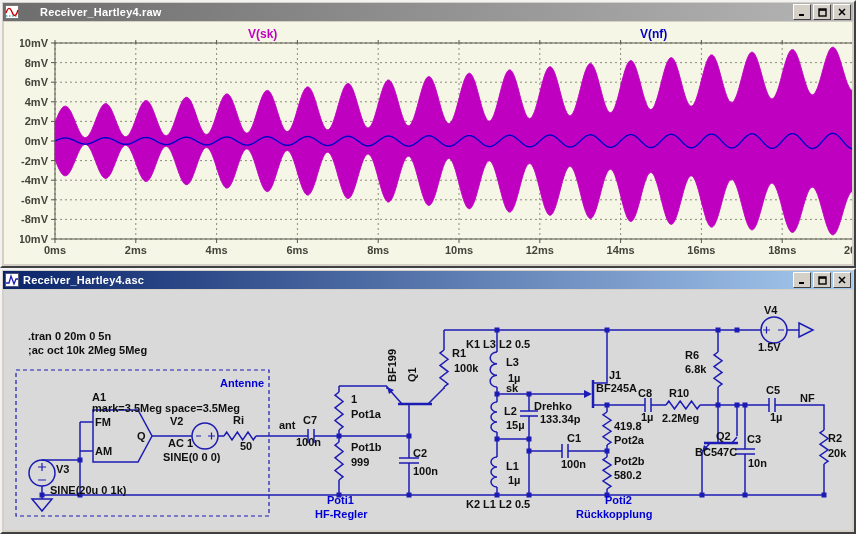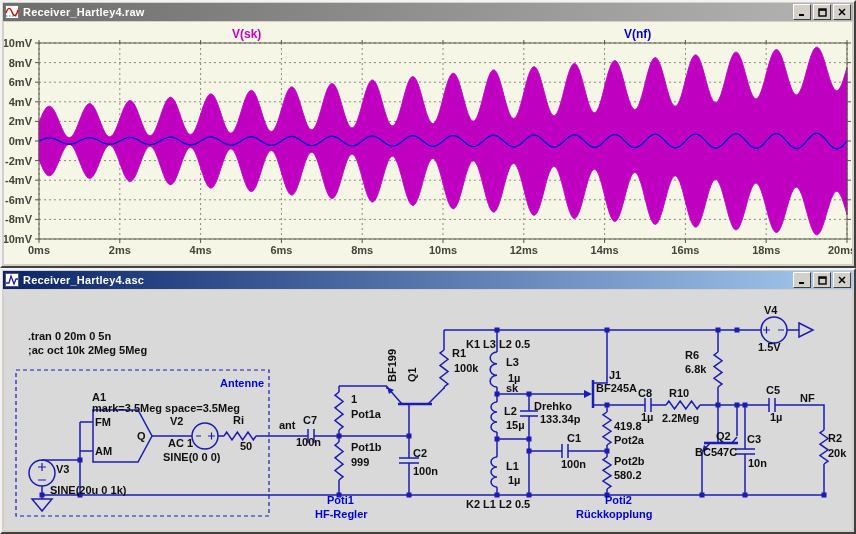--- a/index.html
+++ b/index.html
@@ -3,30 +3,30 @@
 <meta charset="utf-8">
 <style>
   html,body{margin:0;padding:0;background:#808080;font-family:"Liberation Sans",sans-serif;}
   #stage{position:relative;width:856px;height:534px;overflow:hidden;background:#d4d0c8;}
   .win{position:absolute;left:0;width:856px;background:#d4d0c8;
        border:2px solid;border-color:#f2f2f2 #404040 #404040 #f2f2f2;box-sizing:border-box;}
   #plot-win{top:0;height:268px;}
   #sch-win{top:268px;height:266px;}
   .titlebar{position:absolute;top:1px;left:1px;right:1px;height:18px;display:flex;align-items:center;
             padding:0 2px;box-sizing:border-box;}
-  .titlebar.inactive{background:linear-gradient(90deg,#6d6d6d,#b5b5b5);}
+  .titlebar.inactive{background:linear-gradient(90deg,#6d6d6d,#b5b5b5);gap:17px;}
   .titlebar.active{background:linear-gradient(90deg,#0a246a,#a6caf0);justify-content:space-between;}
   .titletext{color:#fff;font-size:11px;font-weight:700;margin-left:4px;white-space:nowrap;
              letter-spacing:.2px;}
   .winbtns{margin-left:auto;display:flex;gap:2px;}
   .wbtn{width:16px;height:14px;background:#d4d0c8;border:1px solid;
         border-color:#fff #404040 #404040 #fff;display:flex;align-items:center;justify-content:center;
         font-size:9px;font-weight:700;color:#000;line-height:1;}
   .client{position:absolute;left:2px;right:2px;bottom:2px;top:20px;overflow:hidden;}
-  #plot-client{background:#f6f6e6;}
+  #plot-client{background:#f6f6e6;padding-left:16px;}
   #sch-client{background:#d9d9d9;}
   svg{display:block;}
   text{font-family:"Liberation Sans",sans-serif;}
   .icon16{width:14px;height:14px;}
 </style>
 </head>
 <body>
 <div id="stage">
 
 <div class="win" id="plot-win">

